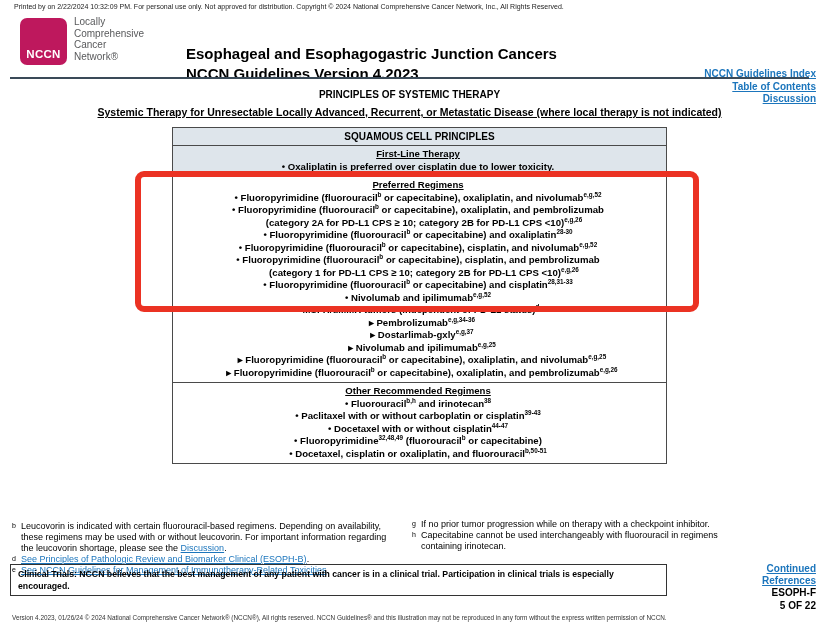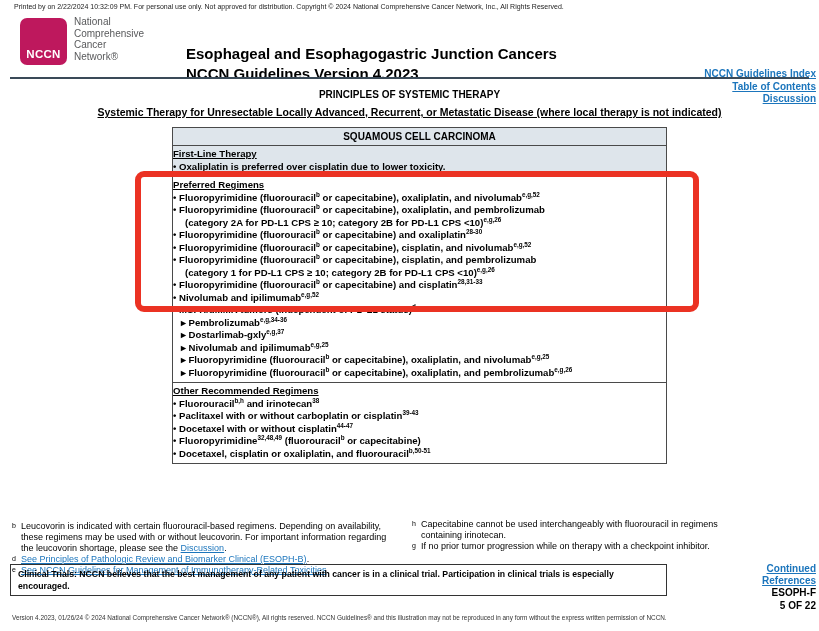--- a/index.html
+++ b/index.html
@@ -28,21 +28,21 @@
   .principles{position:absolute;left:0;top:89px;width:819px;text-align:center;
         font-size:10px;font-weight:bold;}
   .subtitle{position:absolute;left:0;top:106px;width:819px;text-align:center;
         font-size:10.5px;font-weight:bold;text-decoration:underline;}
 
   
   .sqtable{position:absolute;left:172px;top:127px;width:495px;border:1.5px solid #4a4a4a;
         font-size:9.6px;font-weight:bold;}
   .thead{background:#dee5eb;text-align:center;padding:3px 2px;border-bottom:1.5px solid #4a4a4a;
         font-size:10px;}
-  .tsec{padding:2px 3px 3px 0;}
+  .tsec{padding:2px 3px 3px 0;text-align:center;}
   .sec-shade{background:#dee5eb;border-bottom:1.5px solid #4a4a4a;}
   .sec-line{border-bottom:1.5px solid #4a4a4a;}
   .t-head{text-decoration:underline;line-height:12.5px;}
   .t-line{line-height:12.5px;padding-left:12px;text-indent:-12px;white-space:nowrap;}
   .t-line.wrap{white-space:normal;}
   .t-line.sub{margin-left:8px;}
 
   
   .red-box{position:absolute;left:135px;top:171px;width:564px;height:141px;
         border:6px solid #EB3223;border-radius:9px;background:transparent;pointer-events:none;}
@@ -68,39 +68,39 @@
 <body>
 
 <div class="page">
 
   <div class="print-line">Printed by  on 2/22/2024 10:32:09 PM. For personal use only. Not approved for distribution. Copyright © 2024 National Comprehensive Cancer Network, Inc., All Rights Reserved.</div>
 
   <div class="logo">
     <span>NCCN</span>
   </div>
   <div class="org">
-    <div>National</div>
+    <div>Locally</div>
     <div>Comprehensive</div>
     <div>Cancer</div>
     <div>Network®</div>
   </div>
   <div class="title1">NCCN Guidelines Version 4.2023</div>
   <div class="title2">Esophageal and Esophagogastric Junction Cancers</div>
   <div class="header-links">
     <div><a class="lnk">NCCN Guidelines Index</a></div>
     <div><a class="lnk">Table of Contents</a></div>
     <div><a class="lnk">Discussion</a></div>
   </div>
   <div class="rule"></div>
 
   <div class="principles">PRINCIPLES OF SYSTEMIC THERAPY</div>
   <div class="subtitle">Systemic Therapy for Unresectable Locally Advanced, Recurrent, or Metastatic Disease (where local therapy is not indicated)</div>
 
   <div class="sqtable">
-    <div class="thead">SQUAMOUS CELL CARCINOMA</div>
+    <div class="thead">SQUAMOUS CELL PRINCIPLES</div>
 
     <div class="tsec sec-shade">
       <div class="t-head">First-Line Therapy</div>
       <div class="t-line">• Oxaliplatin is preferred over cisplatin due to lower toxicity.</div>
     </div>
 
     <div class="tsec sec-line">
       <div class="t-head">Preferred Regimens</div>
       <div class="t-line wrap">• Fluoropyrimidine (fluorouracil<sup>b</sup> or capecitabine), oxaliplatin, and nivolumab<sup>e,g,52</sup></div>
       <div class="t-line wrap">• Fluoropyrimidine (fluorouracil<sup>b</sup> or capecitabine), oxaliplatin, and pembrolizumab<br>(category 2A for PD-L1 CPS ≥ 10; category 2B for PD-L1 CPS &lt;10)<sup>e,g,26</sup></div>
@@ -136,24 +136,24 @@
     <div class="fn">
       <span class="mark">d</span><a class="lnk">See Principles of Pathologic Review and Biomarker Clinical (ESOPH-B)</a><span>.</span>
     </div>
     <div class="fn">
       <span class="mark">e</span><a class="lnk">See NCCN Guidelines for Management of Immunotherapy-Related Toxicities</a><span>.</span>
     </div>
   </div>
 
   <div class="fnotes-right">
     <div class="fn">
-      <span class="mark">h</span><span>Capecitabine cannot be used interchangeably with fluorouracil in regimens<br>containing irinotecan.</span>
+      <span class="mark">g</span><span>If no prior tumor progression while on therapy with a checkpoint inhibitor.</span>
     </div>
     <div class="fn">
-      <span class="mark">g</span><span>If no prior tumor progression while on therapy with a checkpoint inhibitor.</span>
+      <span class="mark">h</span><span>Capecitabine cannot be used interchangeably with fluorouracil in regimens<br>containing irinotecan.</span>
     </div>
   </div>
 
   <div class="note-box">
     <div>Clinical Trials: NCCN believes that the best management of any patient with cancer is in a clinical trial. Participation in clinical trials is especially encouraged.</div>
   </div>
 
   <div class="continued">
     <div><a class="lnk">Continued</a></div>
     <div><a class="lnk">References</a></div>

